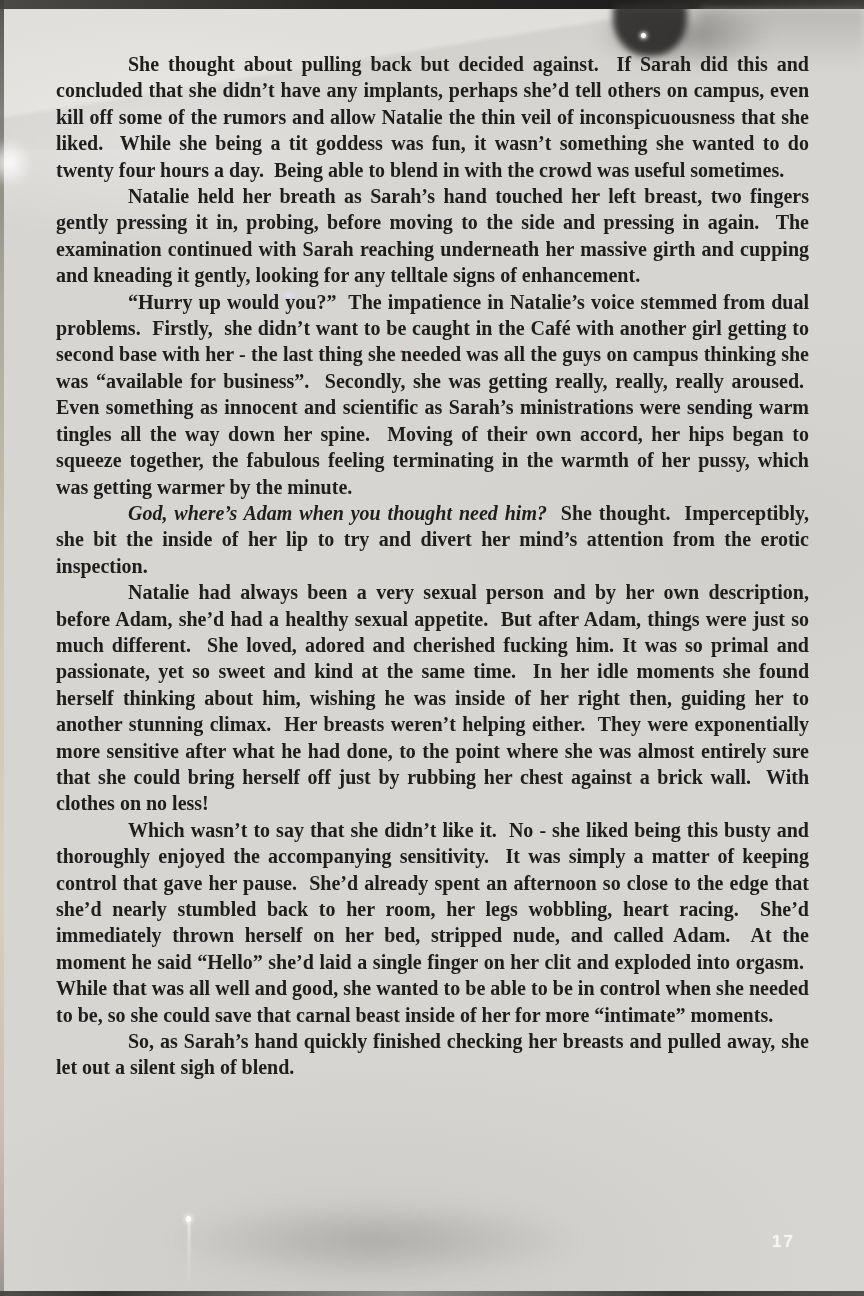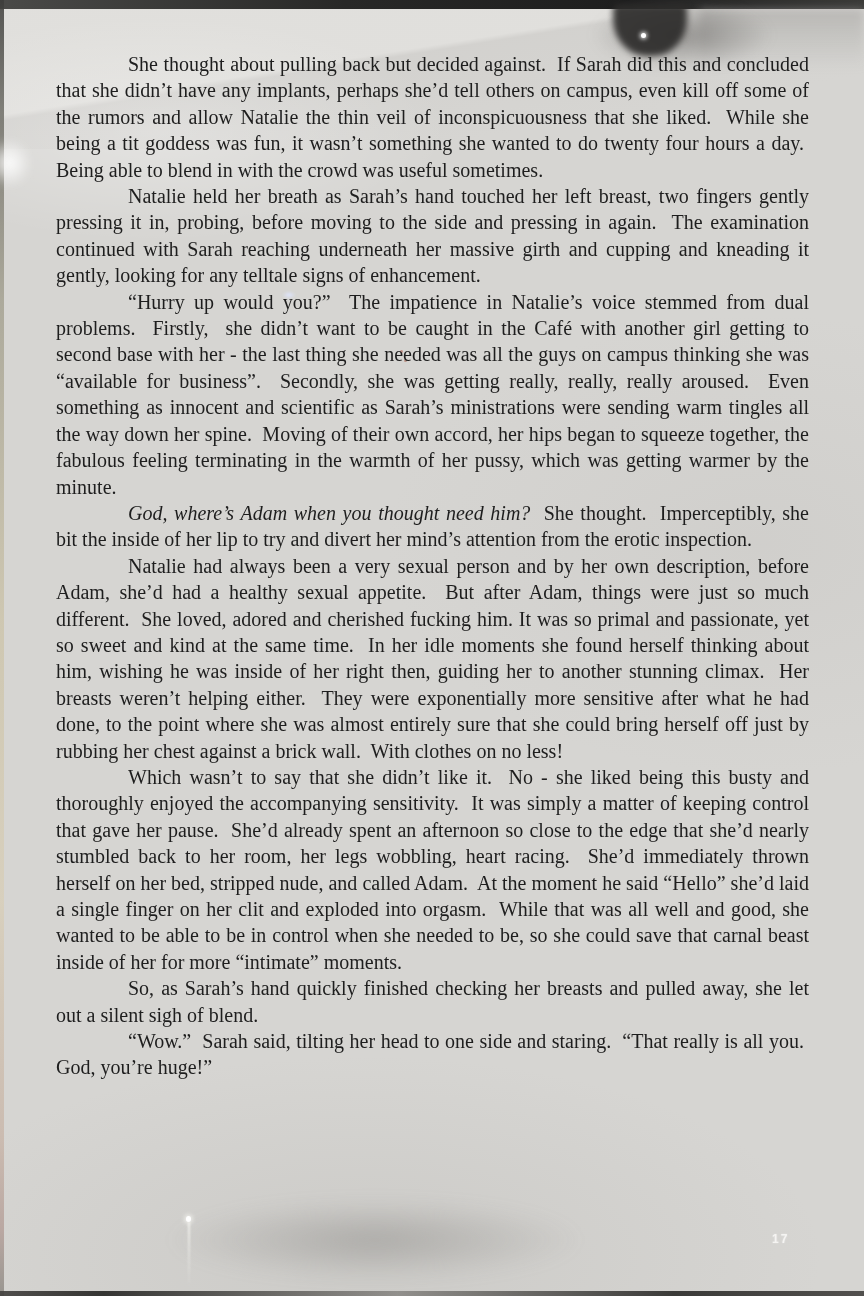--- a/index.html
+++ b/index.html
@@ -98,27 +98,27 @@
   }
 
   
   .text-col {
     position: absolute; left: 56px; top: 51px; width: 753px;
     font-size: 20px; line-height: 26.4px;
     color: #1e1e1e;
     text-align: justify;
     hyphens: none;
   }
-  .para { margin: 0; text-indent: 72px; }
+  .para { margin: 0; text-indent: 72px; font-weight: bold; }
   .para .it { font-style: italic; }
 
   .page-num {
     position: absolute; left: 772px; top: 1232px;
     font-family: "Liberation Sans", "DejaVu Sans", sans-serif;
-    font-size: 12px; font-weight: 600; letter-spacing: 2px;
+    font-size: 17px; font-weight: 600; letter-spacing: 2px;
     color: #f5f4f2;
     text-shadow: 0 0 2px rgba(255,255,255,0.4);
   }
 </style>
 </head>
 <body>
 
 <div class="stage">
 
   <div class="bg-top-band"></div>
@@ -138,17 +138,16 @@
   <div class="bg-bottom-line"></div>
 
   <div class="text-col" id="story">
       <p class="para"><span>She thought about pulling back but decided against.&nbsp; If Sarah did this and concluded that she didn’t have any implants, perhaps she’d tell others on campus, even kill off some of the rumors and allow Natalie the thin veil of inconspicuousness that she liked.&nbsp; While she being a tit goddess was fun, it wasn’t something she wanted to do twenty four hours a day.&nbsp; Being able to blend in with the crowd was useful sometimes.</span></p>
       <p class="para"><span>Natalie held her breath as Sarah’s hand touched her left breast, two fingers gently pressing it in, probing, before moving to the side and pressing in again.&nbsp; The examination continued with Sarah reaching underneath her massive girth and cupping and kneading it gently, looking for any telltale signs of enhancement.</span></p>
       <p class="para"><span>“Hurry up would you?”&nbsp; The impatience in Natalie’s voice stemmed from dual problems.&nbsp; Firstly,&nbsp; she didn’t want to be caught in the Café with another girl getting to second base with her - the last thing she needed was all the guys on campus thinking she was “available for business”.&nbsp; Secondly, she was getting really, really, really aroused.&nbsp; Even something as innocent and scientific as Sarah’s ministrations were sending warm tingles all the way down her spine.&nbsp; Moving of their own accord, her hips began to squeeze together, the fabulous feeling terminating in the warmth of her pussy, which was getting warmer by the minute.</span></p>
       <p class="para"><span class="it">God, where’s Adam when you thought need him?</span><span>&nbsp; She thought.&nbsp; Imperceptibly, she bit the inside of her lip to try and divert her mind’s attention from the erotic inspection.</span></p>
       <p class="para"><span>Natalie had always been a very sexual person and by her own description, before Adam, she’d had a healthy sexual appetite.&nbsp; But after Adam, things were just so much different.&nbsp; She loved, adored and cherished fucking him. It was so primal and passionate, yet so sweet and kind at the same time.&nbsp; In her idle moments she found herself thinking about him, wishing he was inside of her right then, guiding her to another stunning climax.&nbsp; Her breasts weren’t helping either.&nbsp; They were exponentially more sensitive after what he had done, to the point where she was almost entirely sure that she could bring herself off just by rubbing her chest against a brick wall.&nbsp; With clothes on no less!</span></p>
       <p class="para"><span>Which wasn’t to say that she didn’t like it.&nbsp; No - she liked being this busty and thoroughly enjoyed the accompanying sensitivity.&nbsp; It was simply a matter of keeping control that gave her pause.&nbsp; She’d already spent an afternoon so close to the edge that she’d nearly stumbled back to her room, her legs wobbling, heart racing.&nbsp; She’d immediately thrown herself on her bed, stripped nude, and called Adam.&nbsp; At the moment he said “Hello” she’d laid a single finger on her clit and exploded into orgasm.&nbsp; While that was all well and good, she wanted to be able to be in control when she needed to be, so she could save that carnal beast inside of her for more “intimate” moments.</span></p>
       <p class="para"><span>So, as Sarah’s hand quickly finished checking her breasts and pulled away, she let out a silent sigh of blend.</span></p>
-      <p class="para"><span>“Wow.”&nbsp; Sarah said, tilting her head to one side and staring.&nbsp; “That really is all you.&nbsp; God, you’re huge!”</span></p>
     </div>
 
   <div class="page-num">17</div>
 </div>
 
 </body></html>

